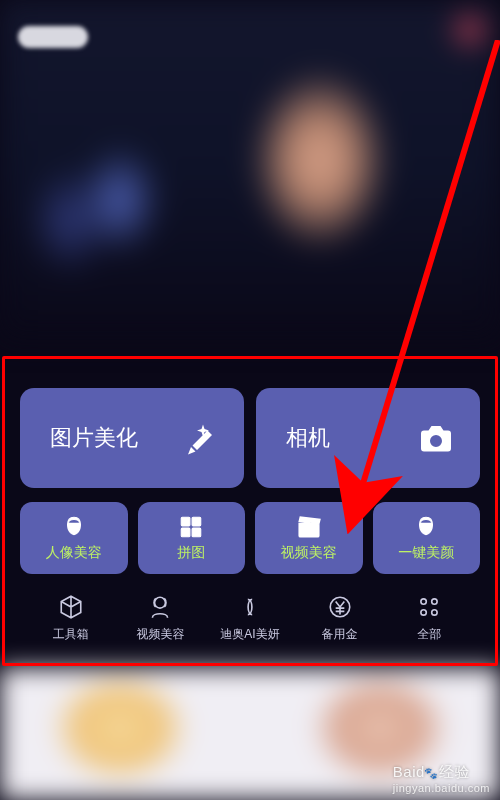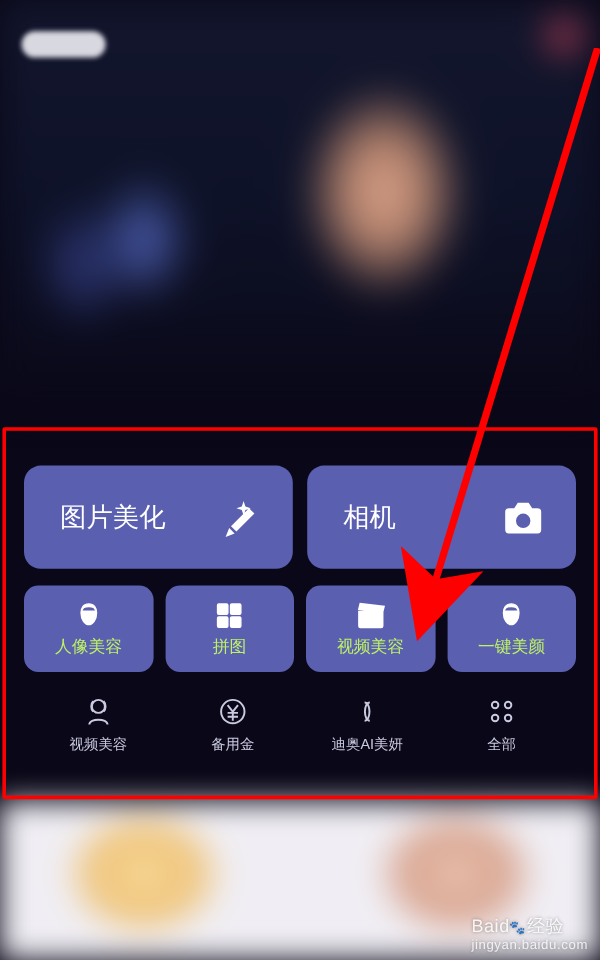--- a/index.html
+++ b/index.html
@@ -47,21 +47,21 @@
     height: 304px;
     padding: 30px 14px 0 14px;
   }
   .row-main {
     display: flex;
     gap: 12px;
     margin-bottom: 14px;
   }
   .btn-main {
     flex: 1;
-    height: 86px;
+    height: 100px;
     background: #5a5fb0;
     border-radius: 14px;
     display: flex;
     align-items: center;
     justify-content: space-between;
     padding: 0 26px 0 30px;
     color: #fff;
     font-size: 22px;
     font-weight: 500;
   }
@@ -190,37 +190,43 @@
         <path d="M12 3c4 0 6 3 6 7 0 5-3 9-6 9s-6-4-6-9c0-4 2-7 6-7z" fill="#fff"></path>
         <path d="M7 8c0-4 10-4 10 0" fill="#5a5fb0"></path>
       </svg>
       <span>一键美颜</span>
     </div>
   </div>
 
   <div class="row-nav">
     <div class="nav-item">
       <svg viewBox="0 0 24 24">
+          <path d="M12 2l9 5v10l-9 5-9-5V7l9-5zm0 0v20M3 7l9 5 9-5"></path>
+        </svg>
+      <span>工具箱</span>
+    </div>
+    <div class="nav-item">
+      <svg viewBox="0 0 24 24">
           <circle cx="12" cy="8" r="5"></circle>
           <path d="M5 22c0-5 14-5 14 0M8 4c-2 2-2 6 0 8M16 4c2 2 2 6 0 8"></path>
         </svg>
       <span>视频美容</span>
     </div>
     <div class="nav-item">
       <svg viewBox="0 0 24 24">
+          <path d="M10 5c5 0 5 14 0 14M14 5c-5 0-5 14 0 14"></path>
+        </svg>
+      <span>迪奥AI美妍</span>
+    </div>
+    <div class="nav-item">
+      <svg viewBox="0 0 24 24">
           <circle cx="12" cy="12" r="9"></circle>
           <path d="M8 7l4 5 4-5M8 13h8M8 16h8M12 12v7"></path>
         </svg>
       <span>备用金</span>
-    </div>
-    <div class="nav-item">
-      <svg viewBox="0 0 24 24">
-          <path d="M10 5c5 0 5 14 0 14M14 5c-5 0-5 14 0 14"></path>
-        </svg>
-      <span>迪奥AI美妍</span>
     </div>
     <div class="nav-item">
       <svg viewBox="0 0 24 24">
           <circle cx="7" cy="7" r="2.5"></circle>
           <circle cx="17" cy="7" r="2.5"></circle>
           <circle cx="7" cy="17" r="2.5"></circle>
           <circle cx="17" cy="17" r="2.5"></circle>
         </svg>
       <span>全部</span>
     </div>

